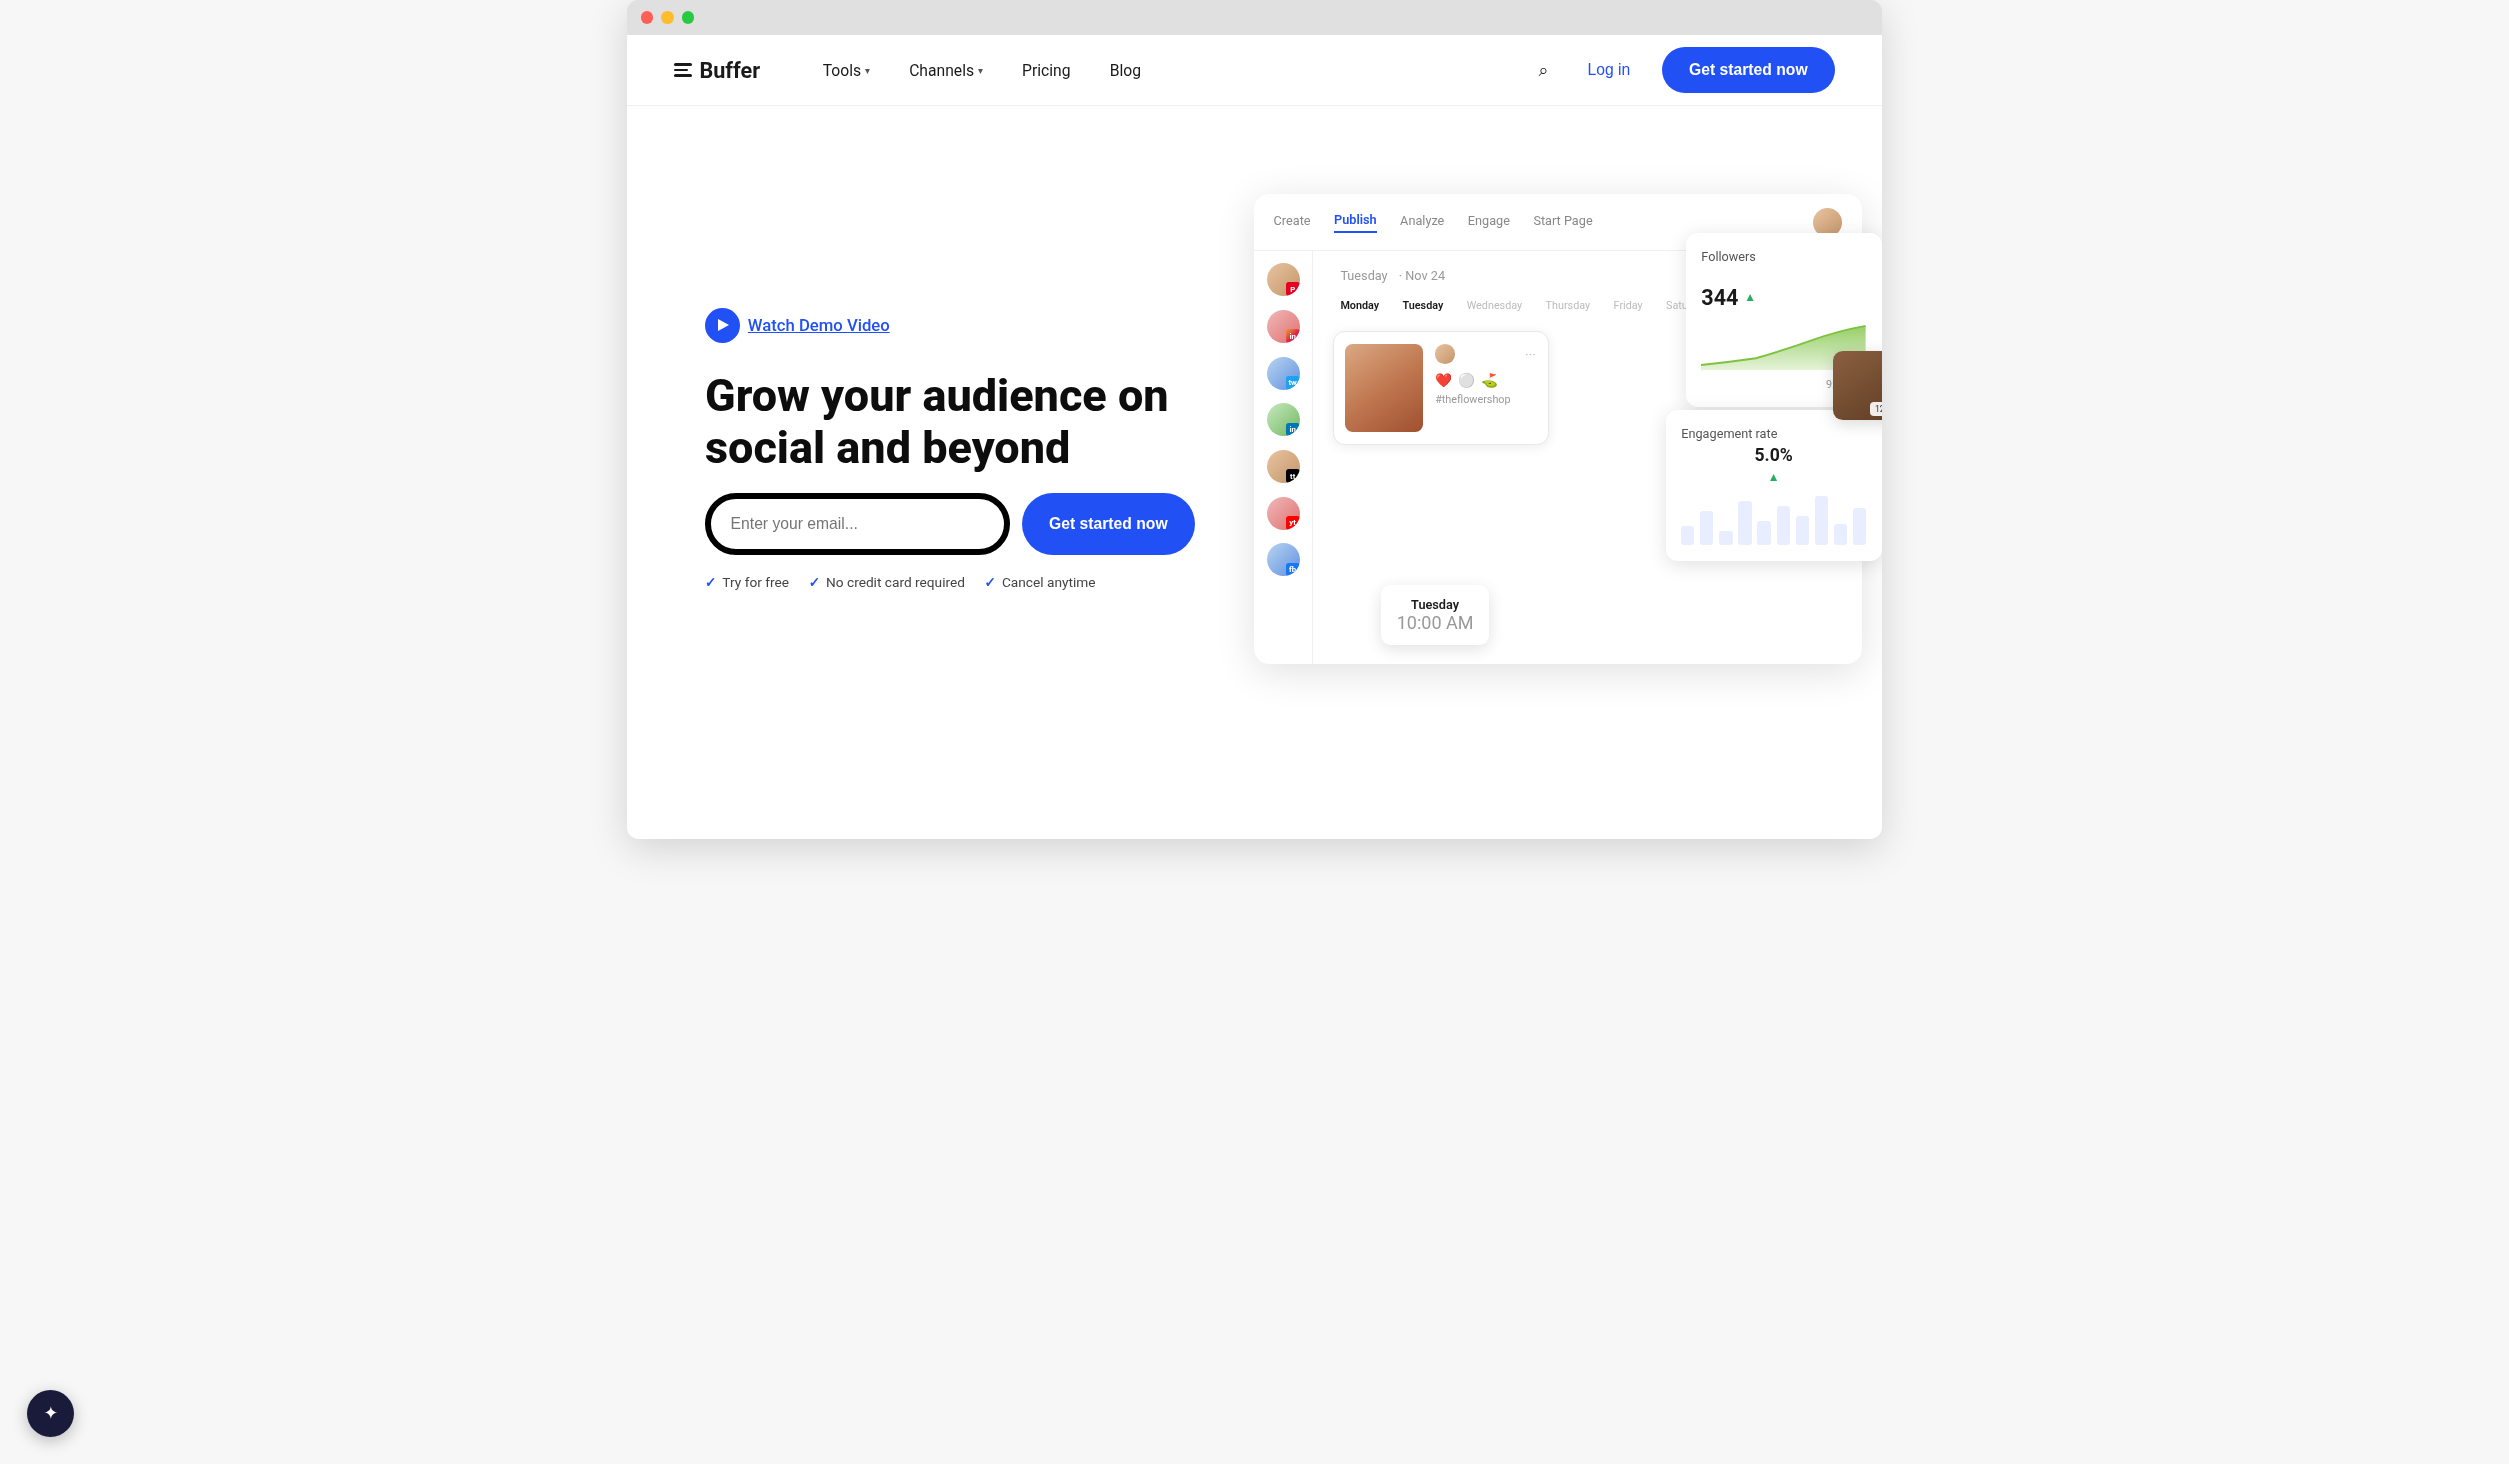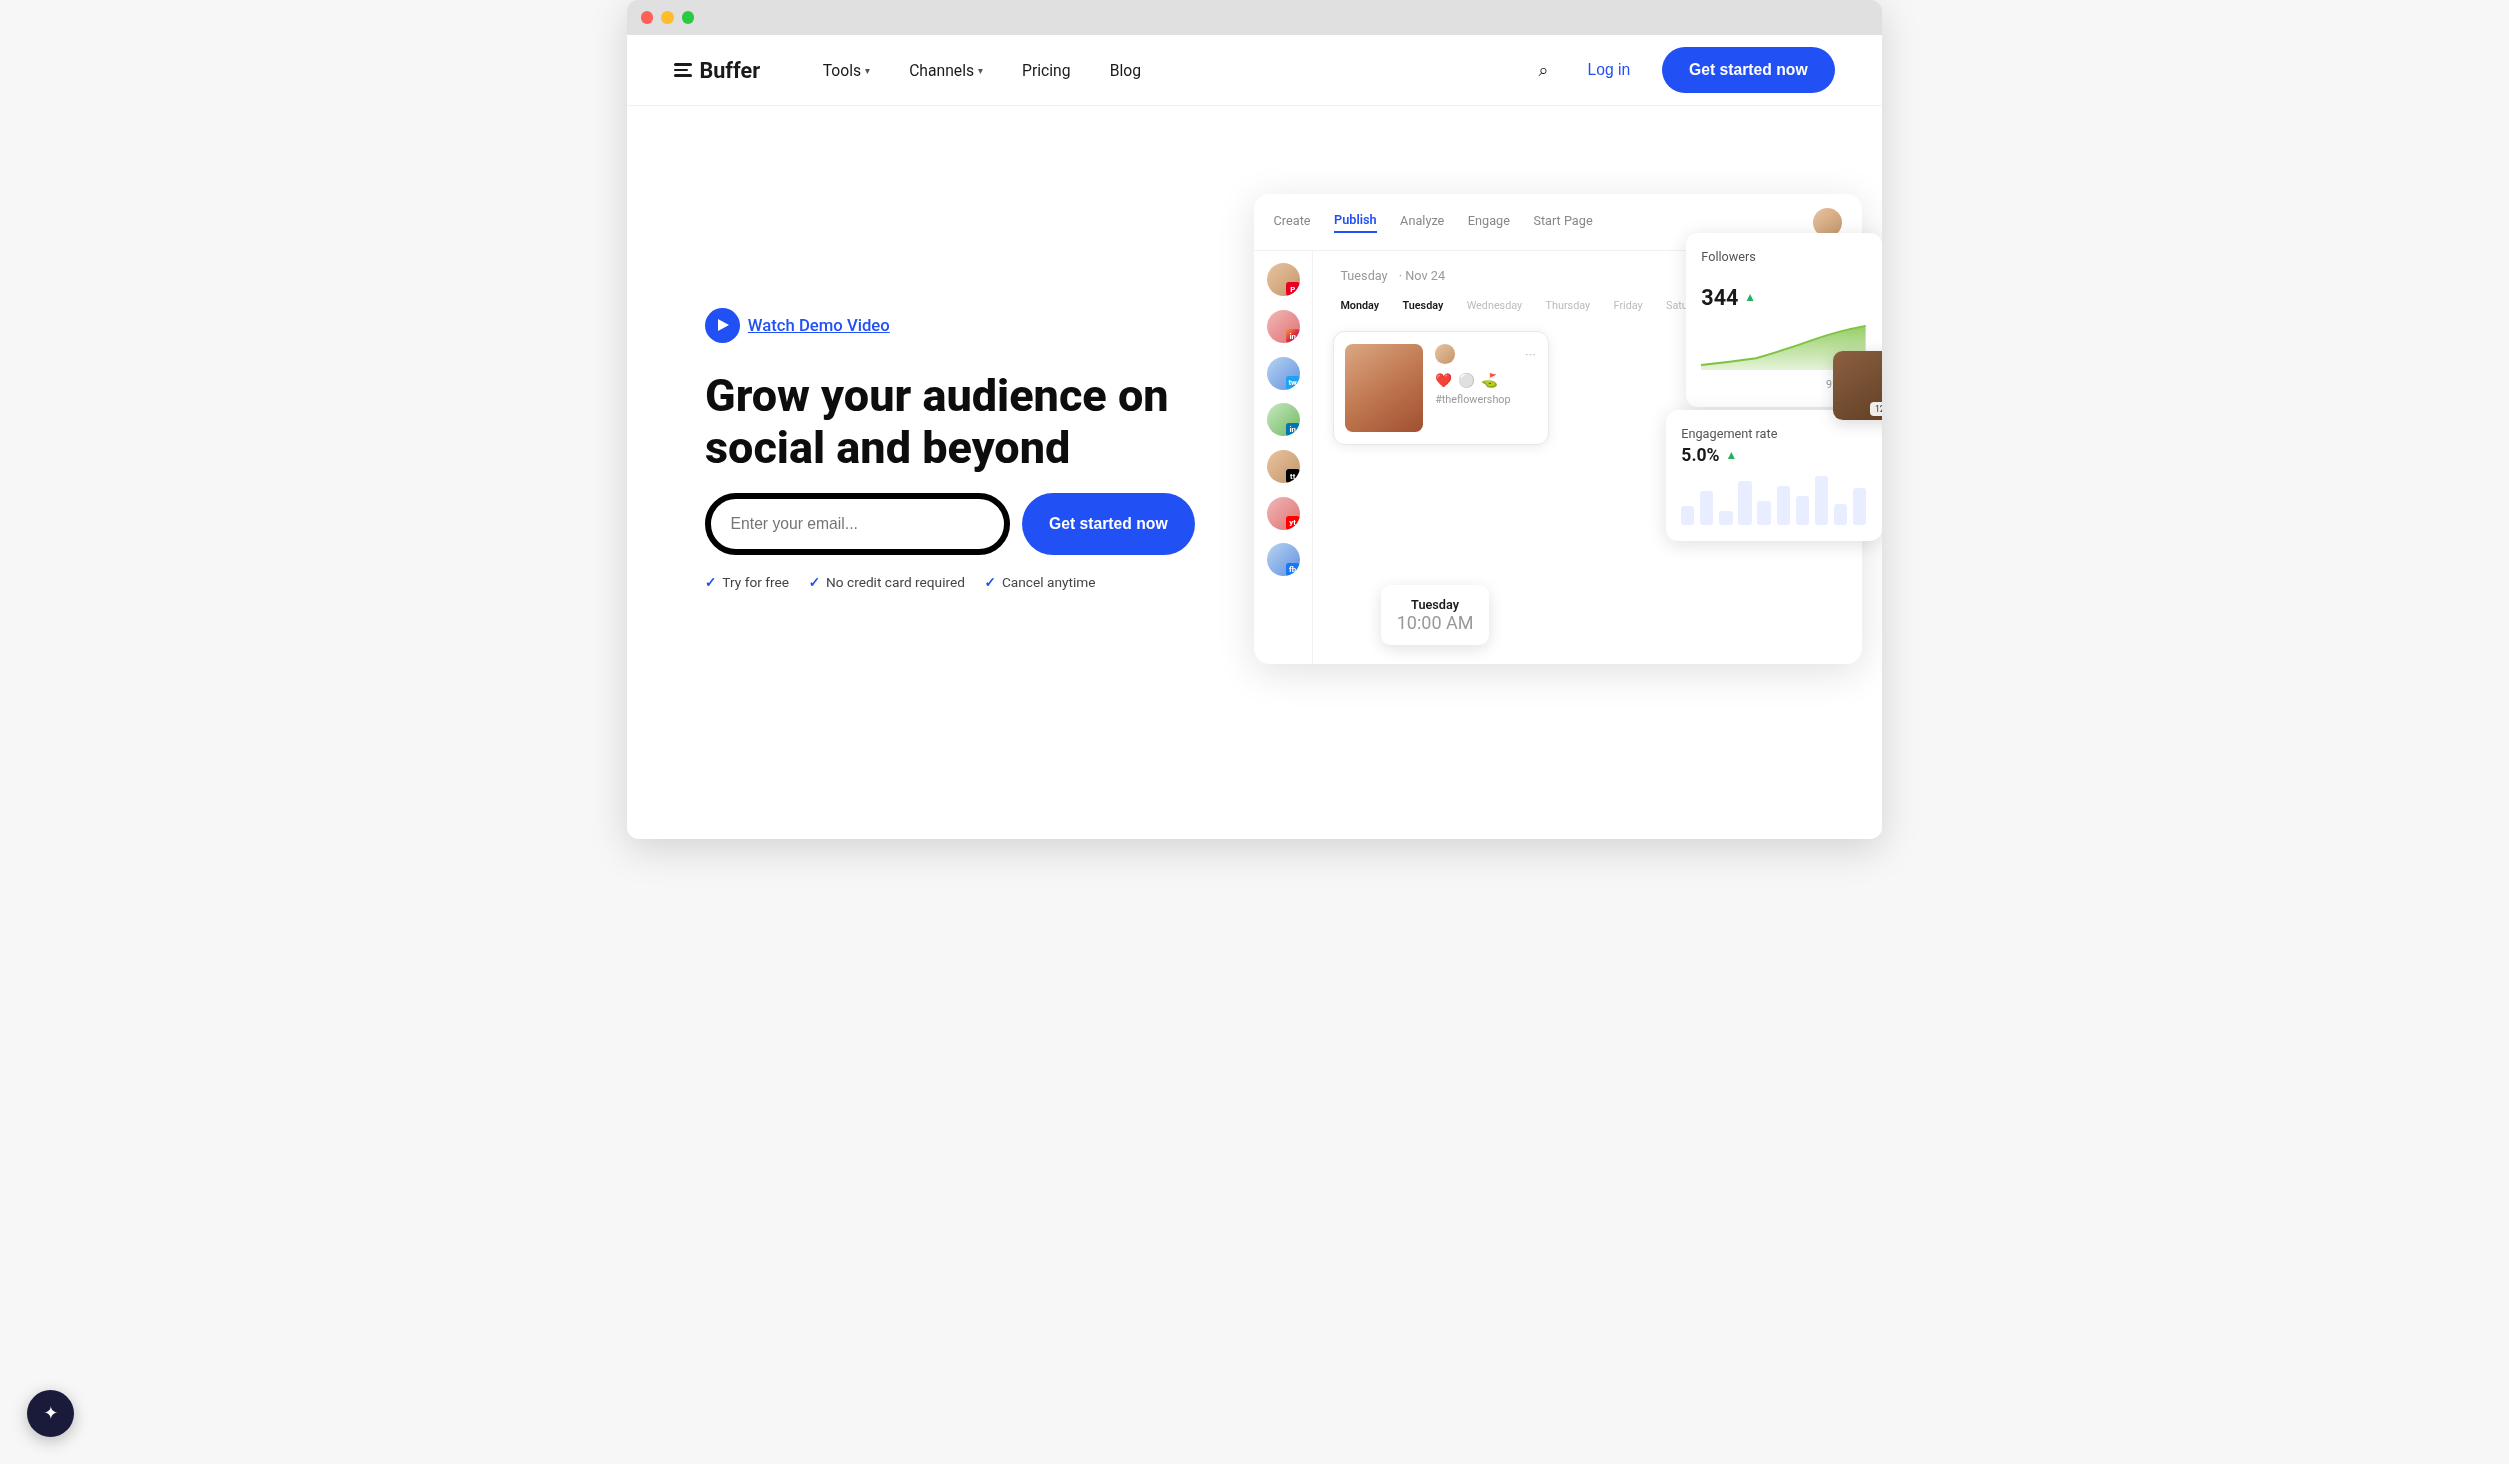--- a/index.html
+++ b/index.html
@@ -438,20 +438,21 @@
       margin-bottom: 3.9px;
     }
     .engagement-rate {
       font-size: 17.6px;
       font-weight: 700;
       color: #1a1a1a;
       display: flex;
       align-items: center;
       gap: 5.9px;
       margin-bottom: 11.8px;
+      flex-direction: column;
     }
     .bar-chart {
       display: flex;
       align-items: flex-end;
       gap: 5.9px;
       height: 49px;
     }
     .bar {
       background: #e8eeff;
       border-radius: 2.9px;

